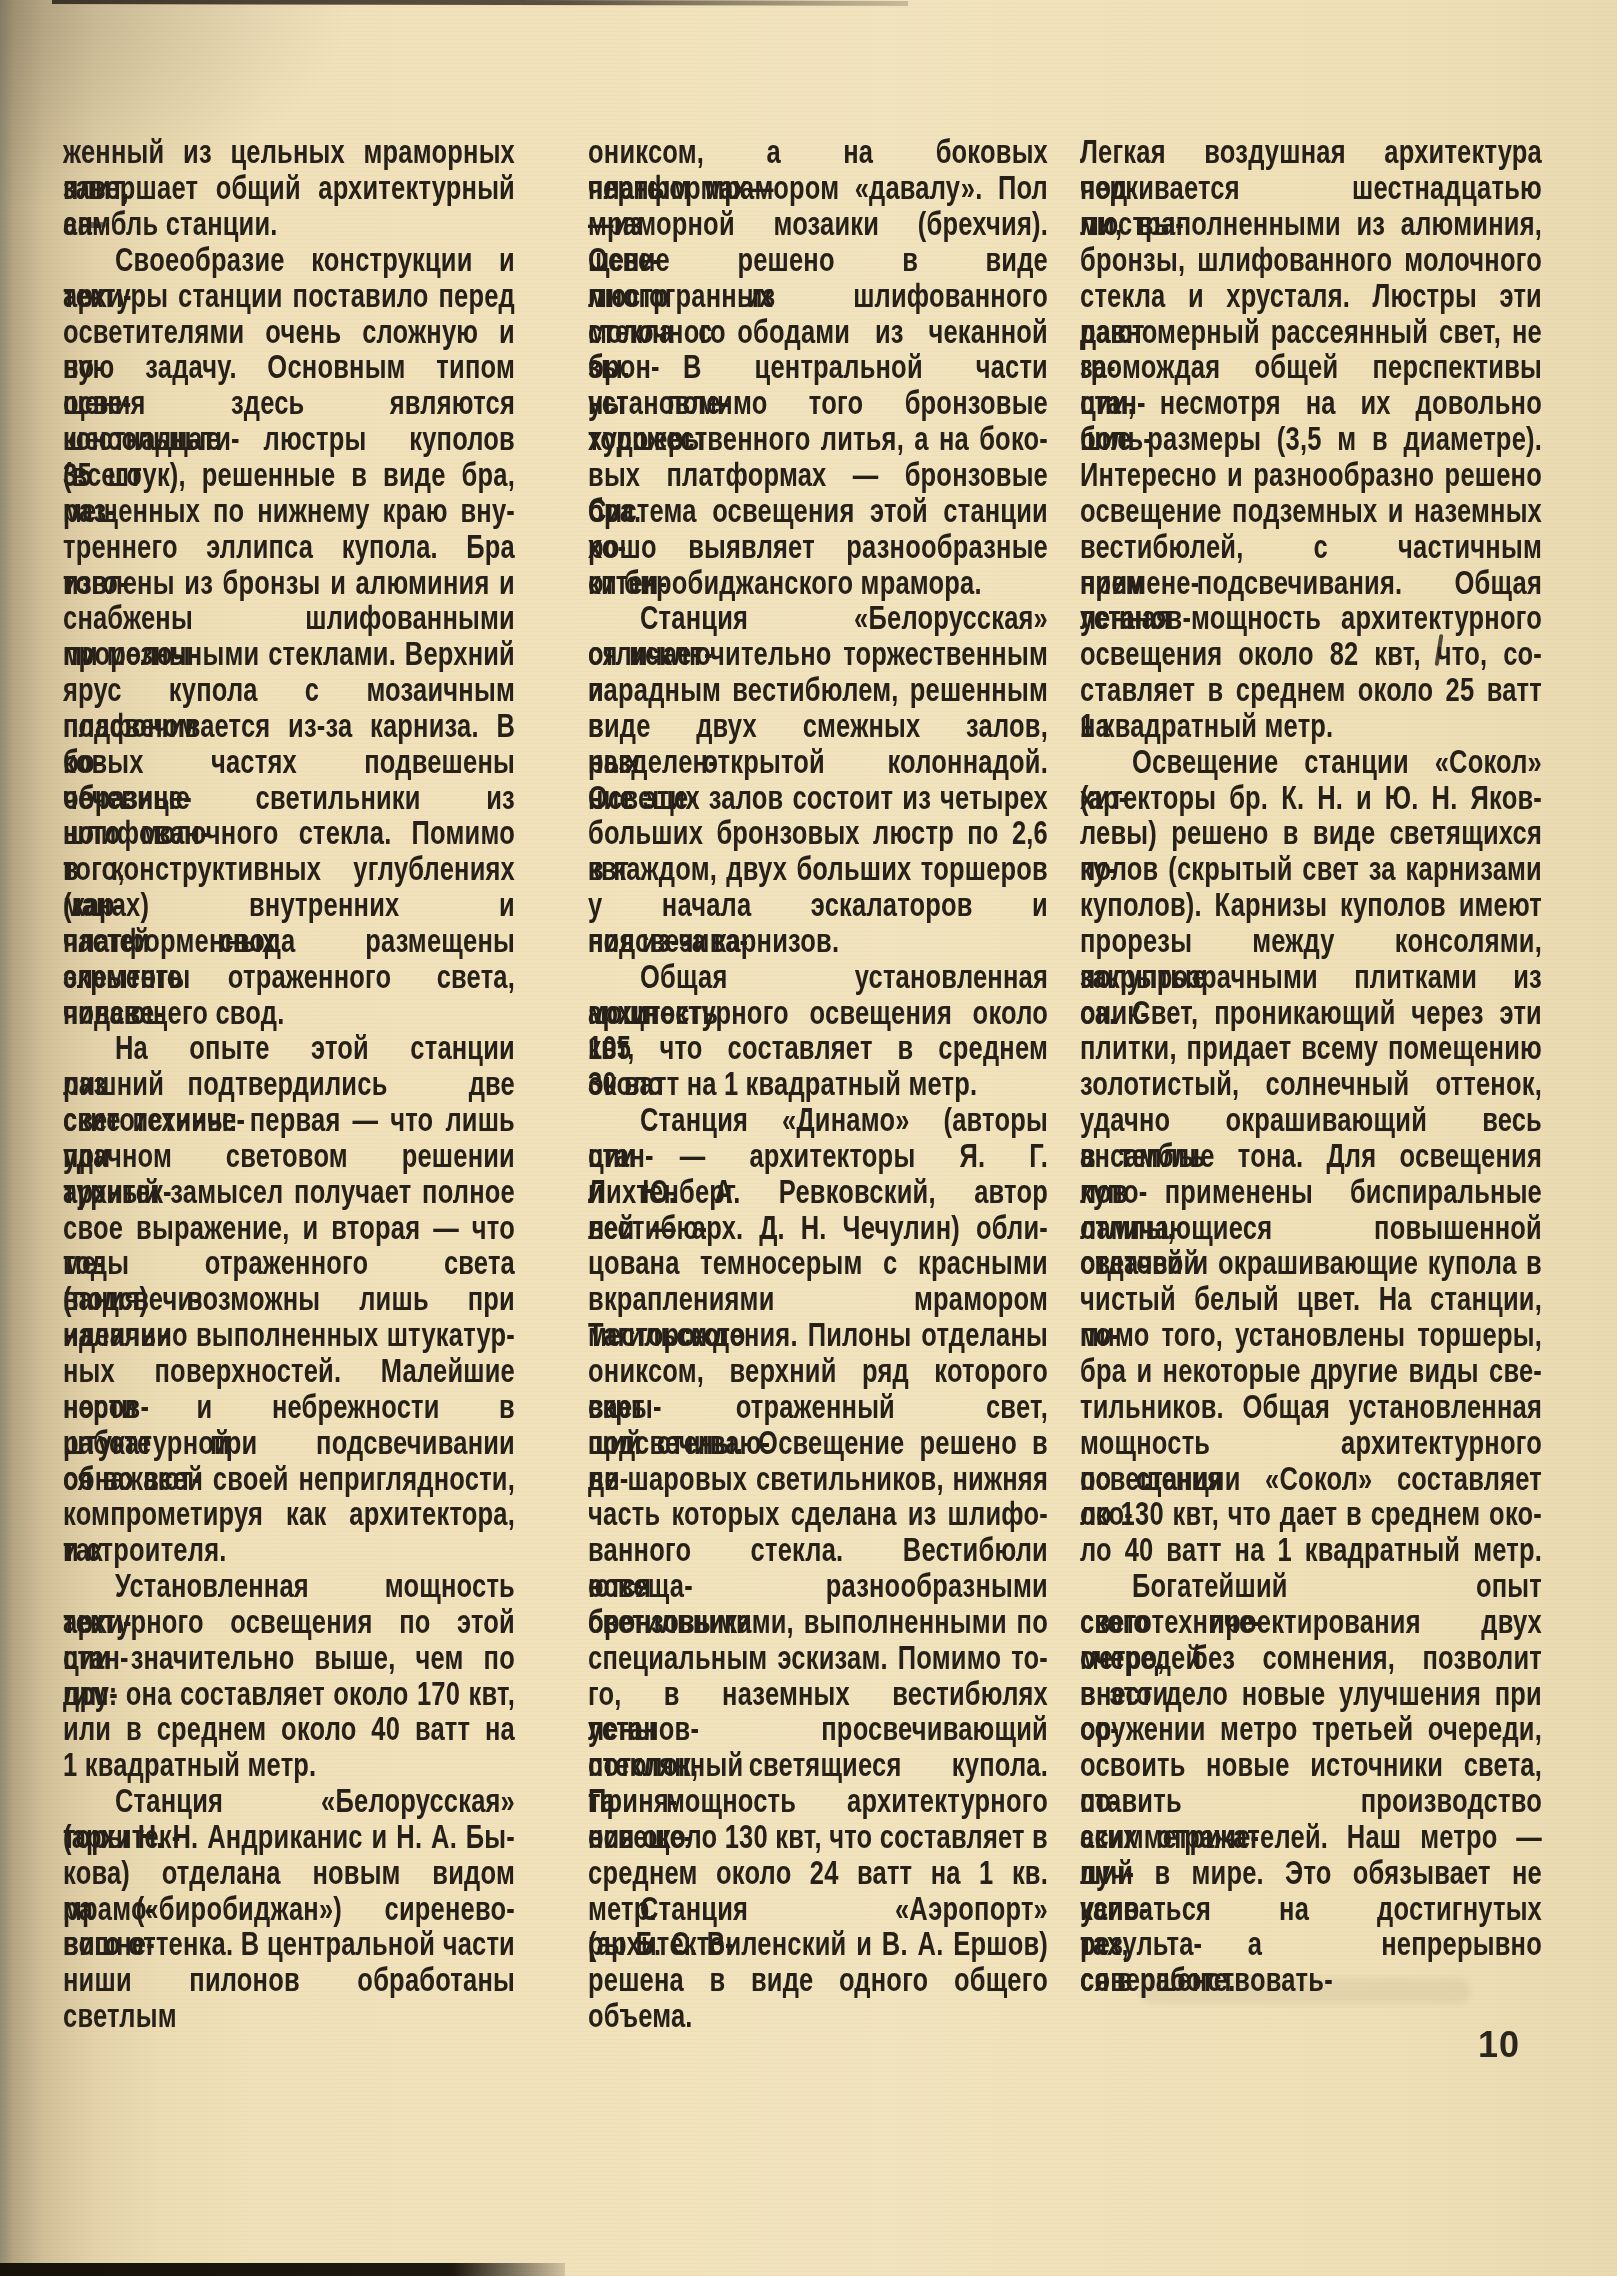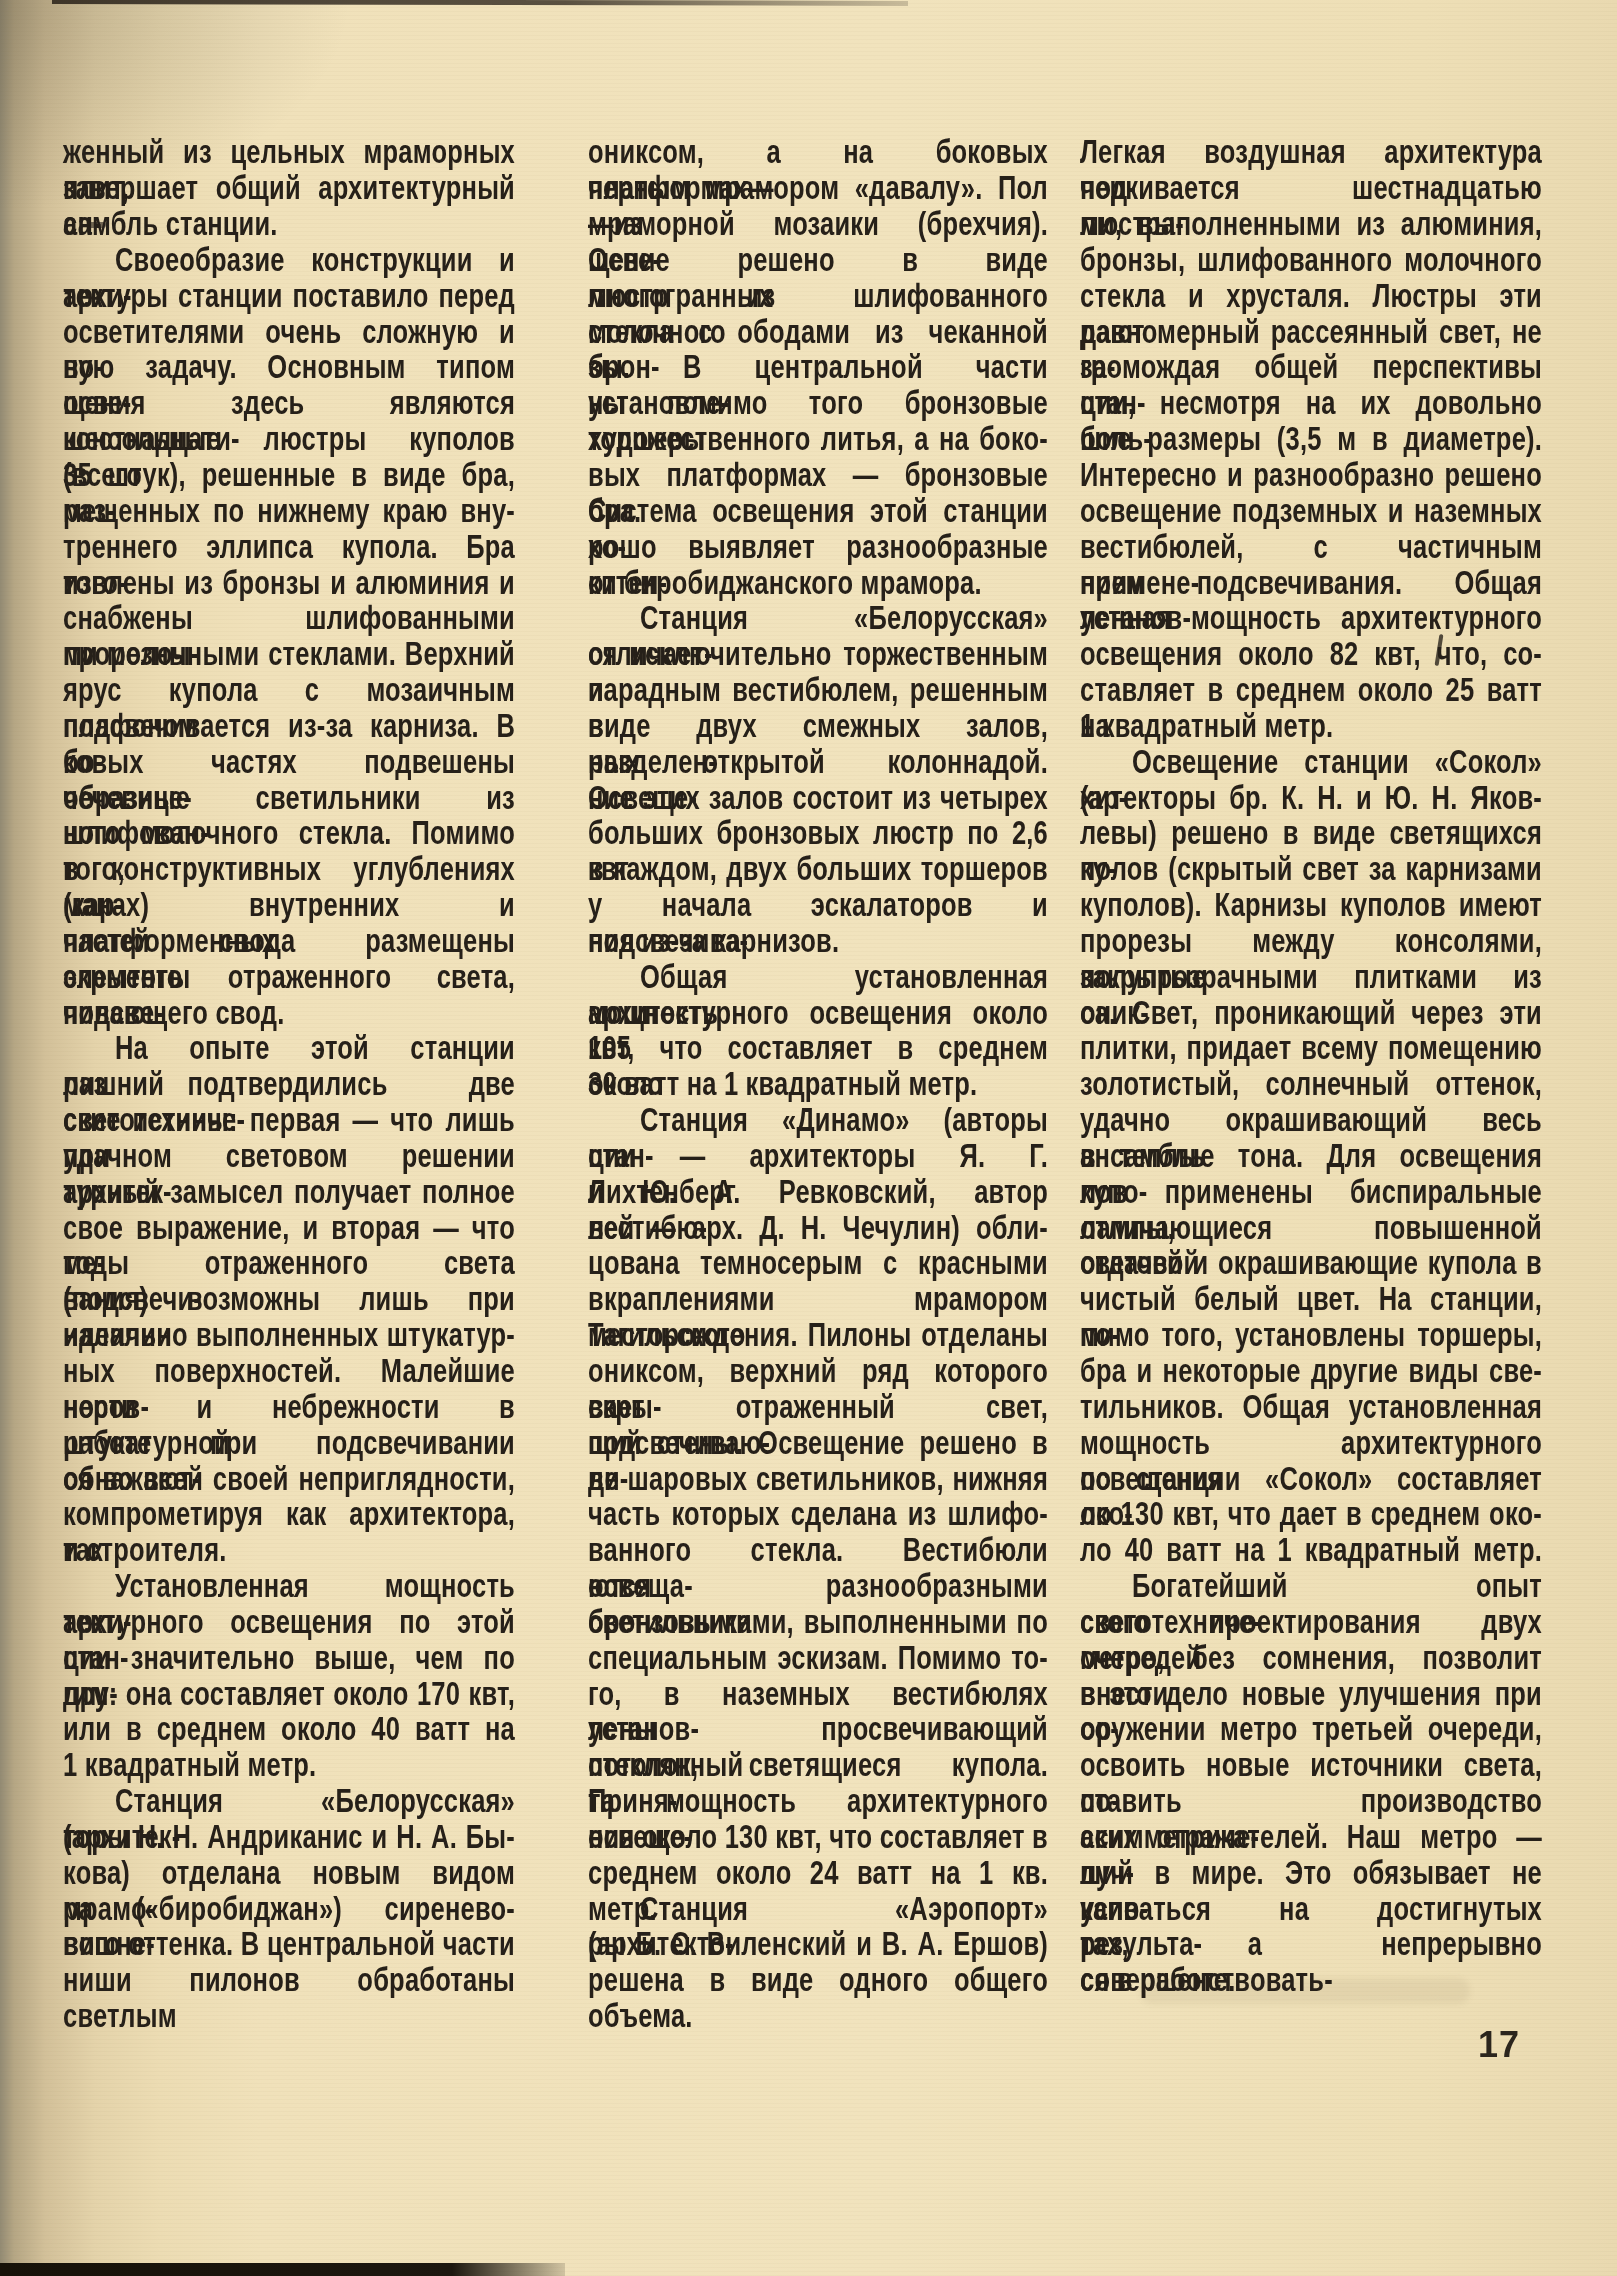--- a/index.html
+++ b/index.html
@@ -233,14 +233,14 @@
       <div class="line">оружении метро третьей очереди,</div>
       <div class="line">освоить новые источники света, по-</div>
       <div class="line">ставить производство асимметриче-</div>
       <div class="line">ских отражателей. Наш метро — луч-</div>
       <div class="line">ший в мире. Это обязывает не успо-</div>
       <div class="line">каиваться на достигнутых результа-</div>
       <div class="line">тах, а непрерывно совершенствовать-</div>
       <div class="line end">ся в работе.</div>
     </div>
 
-  <div class="page-number">17</div>
+  <div class="page-number">10</div>
 </div>
 
 </body></html>

